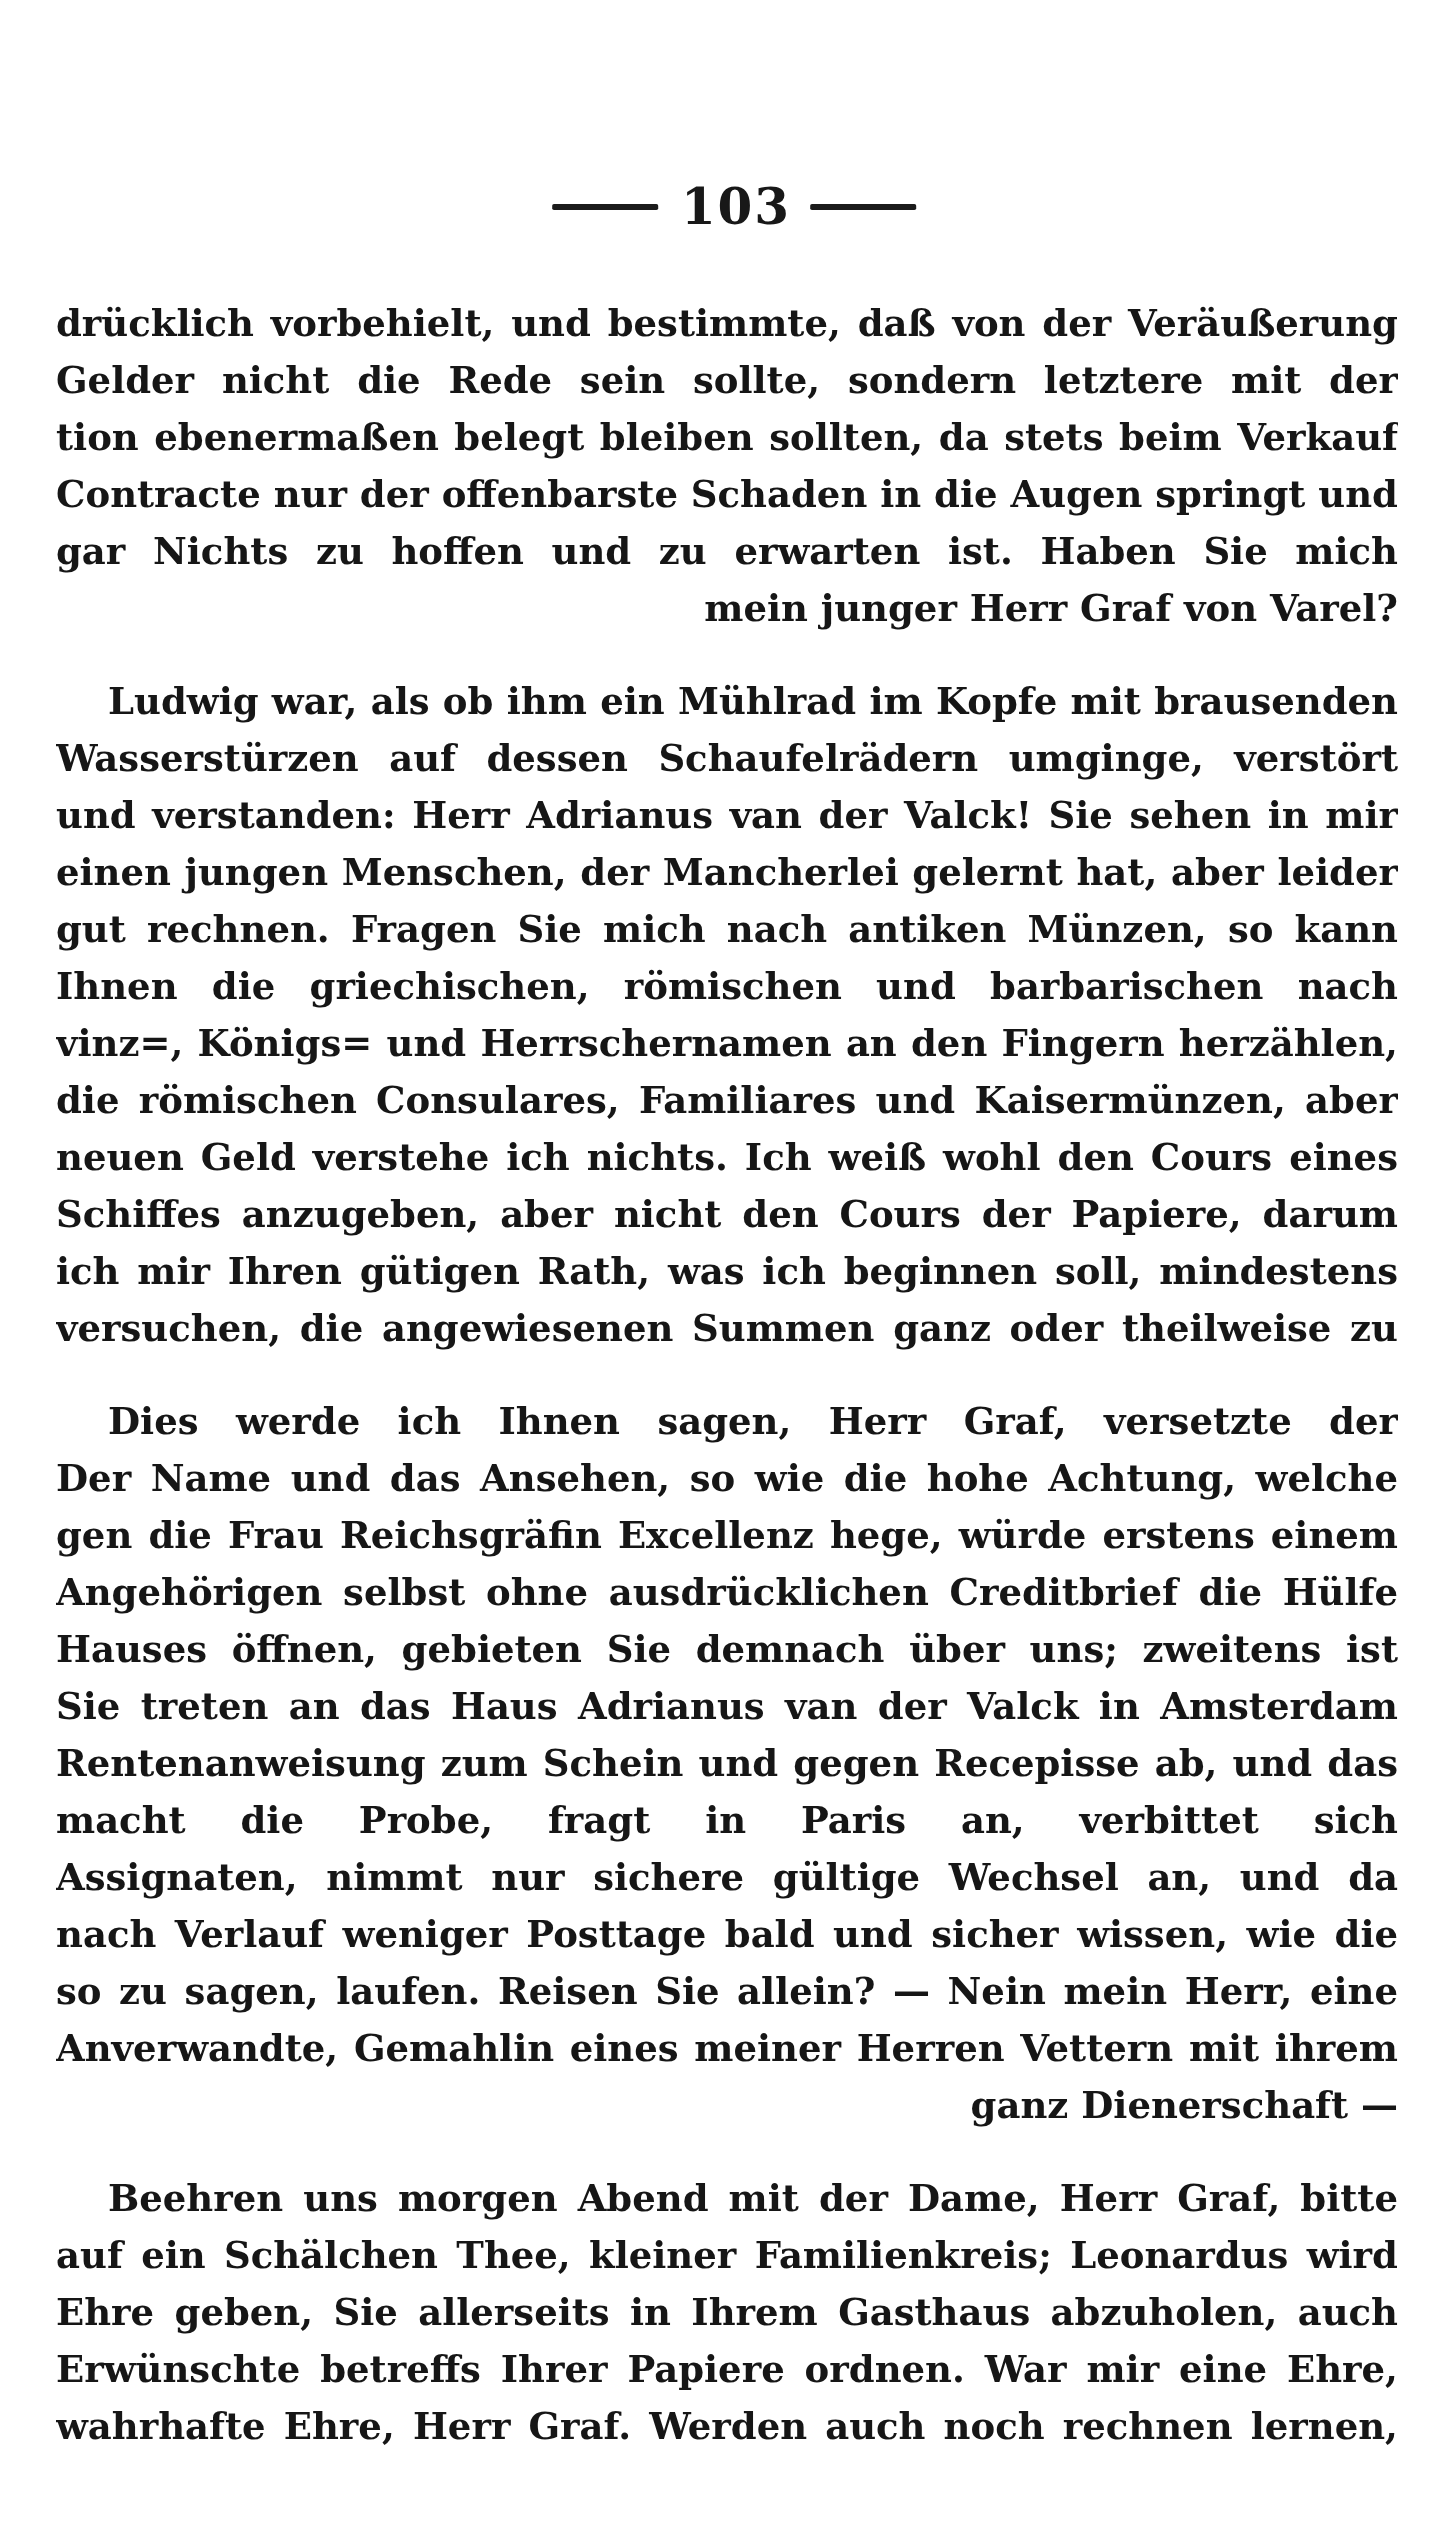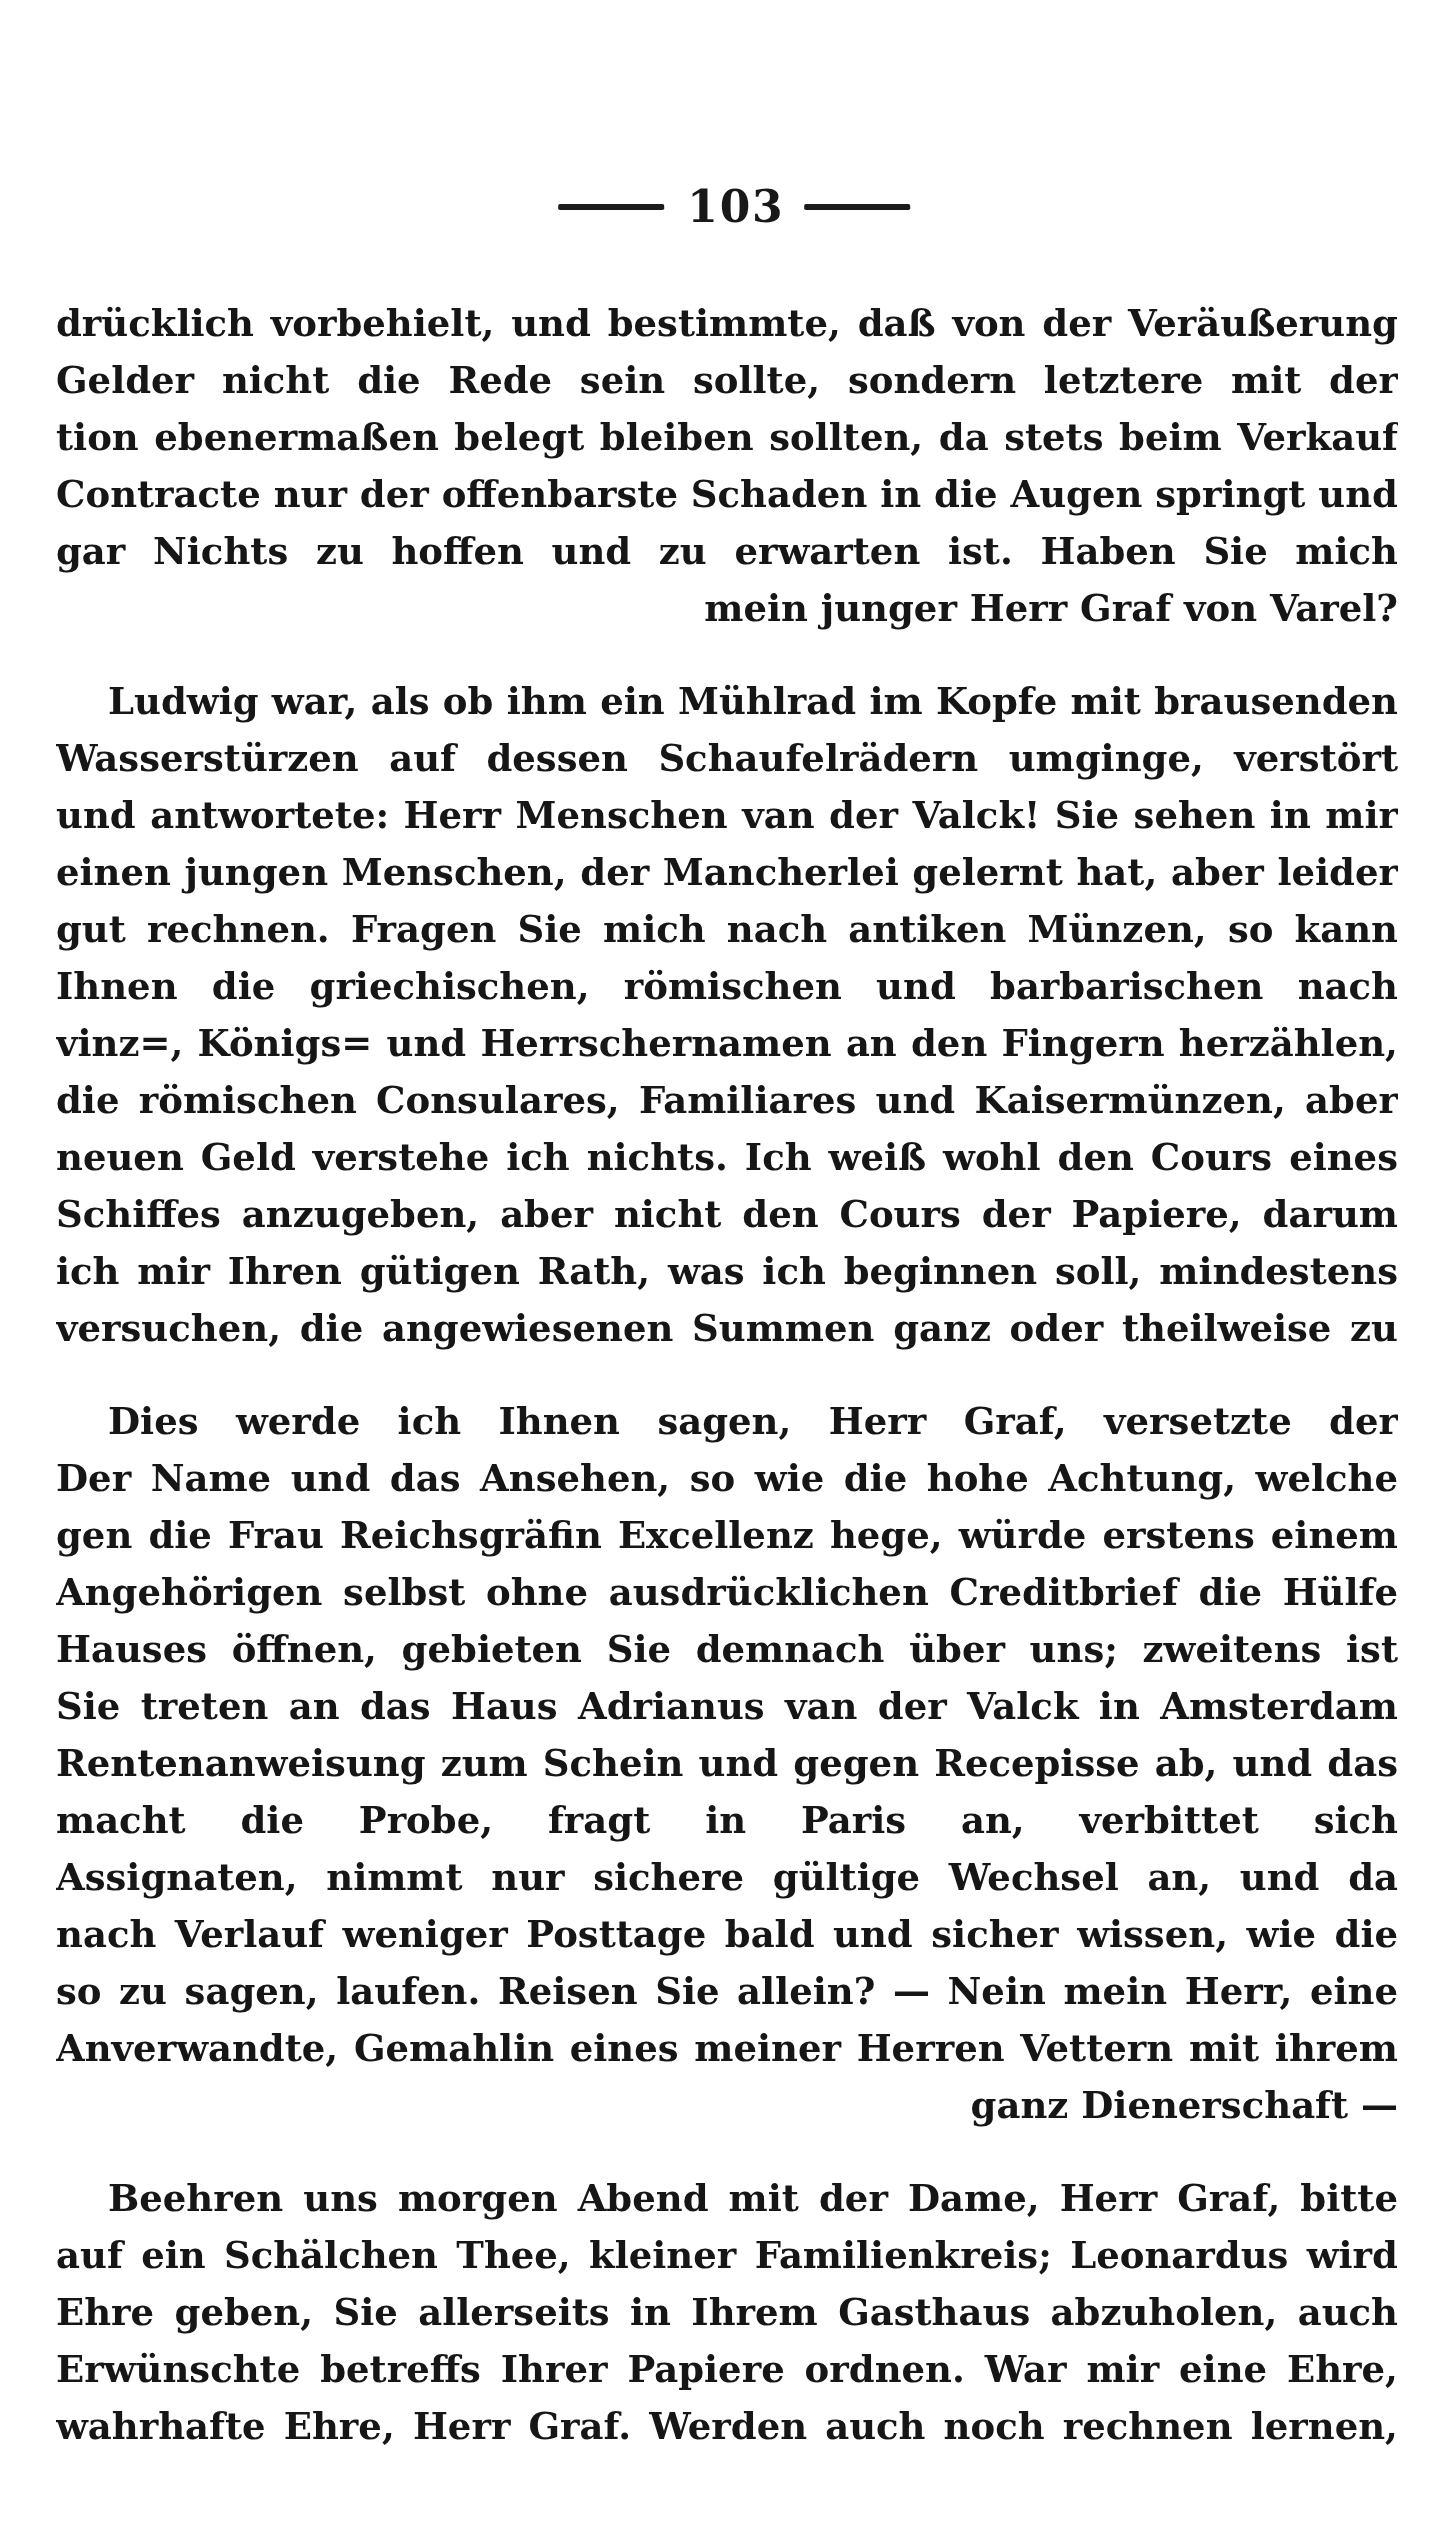--- a/index.html
+++ b/index.html
@@ -35,21 +35,21 @@
   .pagehead .rule {
     display: inline-block;
     width: 106px;
     height: 5.4px;
     background: #1b1b1b;
     border-radius: 1.8px;
   }
   .pagehead .rule.left  { margin-right: 23px; }
   .pagehead .rule.right { margin-left: 19.7px; }
   .pagehead .num {
-    font-size: 44px;
+    font-size: 50px;
     font-weight: bold;
     line-height: 48px;
     letter-spacing: 1.8px;
     color: #181818;
   }
   
   .textblock {
     position: absolute;
     top: 295px;
     left: 56px;
@@ -92,21 +92,21 @@
 
   <div class="textblock" id="text-block">
       <div class="line just">drücklich vorbehielt, und bestimmte, daß von der Veräußerung der</div>
       <div class="line just">Gelder nicht die Rede sein sollte, sondern letztere mit der Substitu=</div>
       <div class="line just">tion ebenermaßen belegt bleiben sollten, da stets beim Verkauf der</div>
       <div class="line just">Contracte nur der offenbarste Schaden in die Augen springt und jetzt</div>
       <div class="line just">gar Nichts zu hoffen und zu erwarten ist. Haben Sie mich verstanden,</div>
       <div class="line">mein junger Herr Graf von Varel?</div>
       <div class="line just indent">Ludwig war, als ob ihm ein Mühlrad im Kopfe mit brausenden</div>
       <div class="line just">Wasserstürzen auf dessen Schaufelrädern umginge, verstört fuhr er auf,</div>
-      <div class="line just">und antwortete: Herr Menschen van der Valck! Sie sehen in mir</div>
+      <div class="line just">und verstanden: Herr Adrianus van der Valck! Sie sehen in mir</div>
       <div class="line just">einen jungen Menschen, der Mancherlei gelernt hat, aber leider nicht</div>
       <div class="line just">gut rechnen.  Fragen Sie mich nach antiken Münzen, so kann ich</div>
       <div class="line just">Ihnen die griechischen, römischen und barbarischen nach Städte=, Pro=</div>
       <div class="line just">vinz=, Königs= und Herrschernamen an den Fingern herzählen, ebenso</div>
       <div class="line just">die römischen Consulares, Familiares und Kaisermünzen, aber vom</div>
       <div class="line just">neuen Geld verstehe ich nichts.  Ich weiß wohl den Cours eines</div>
       <div class="line just">Schiffes anzugeben, aber nicht den Cours der Papiere, darum erbitte</div>
       <div class="line just">ich mir Ihren gütigen Rath, was ich beginnen soll, mindestens zu</div>
       <div class="line just">versuchen, die angewiesenen Summen ganz oder theilweise zu erheben?</div>
       <div class="line just indent">Dies werde ich Ihnen sagen, Herr Graf, versetzte der Kaufherr.</div>

